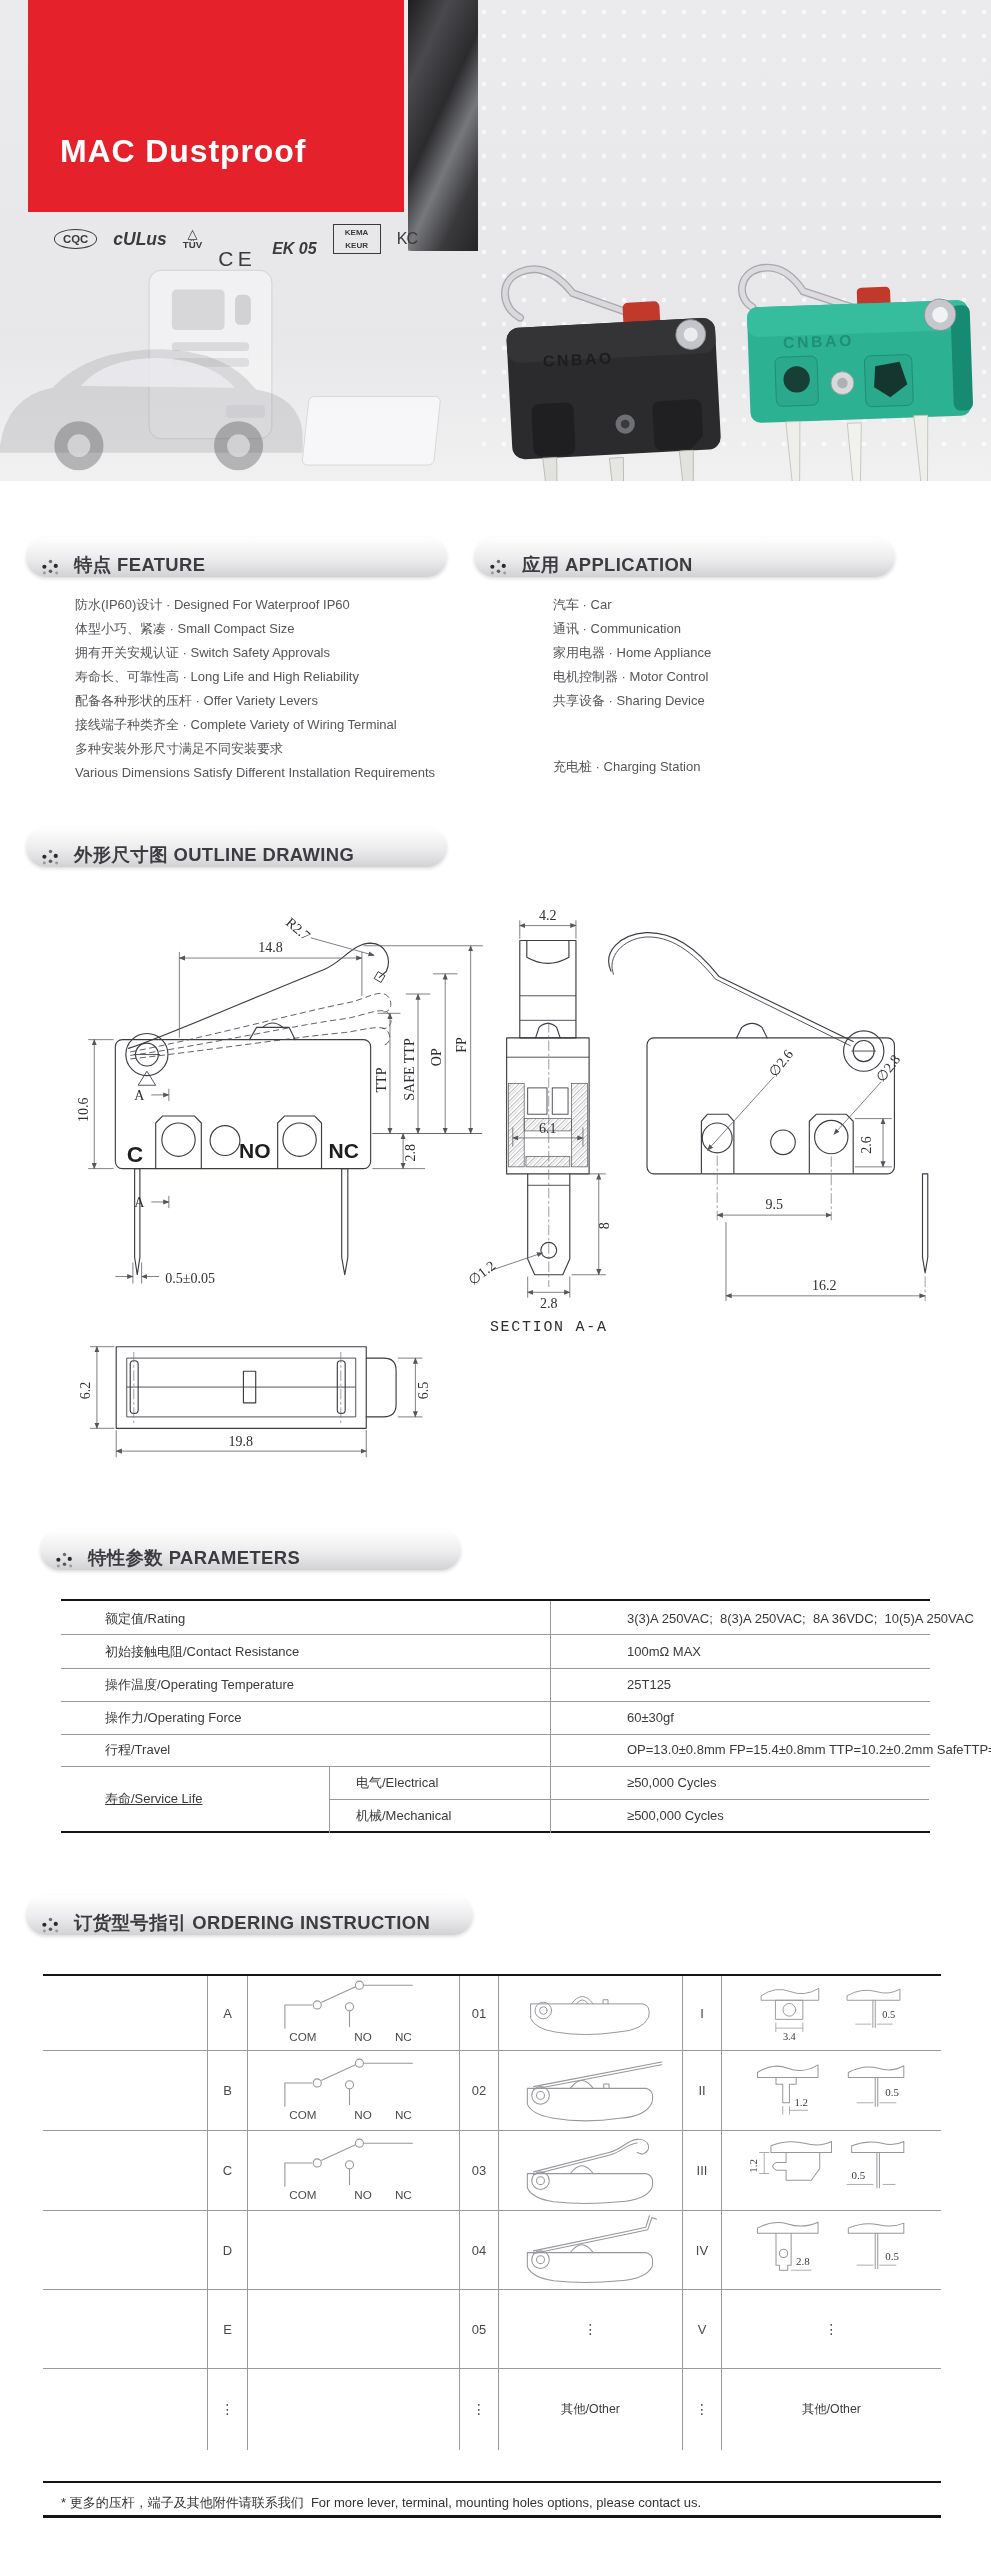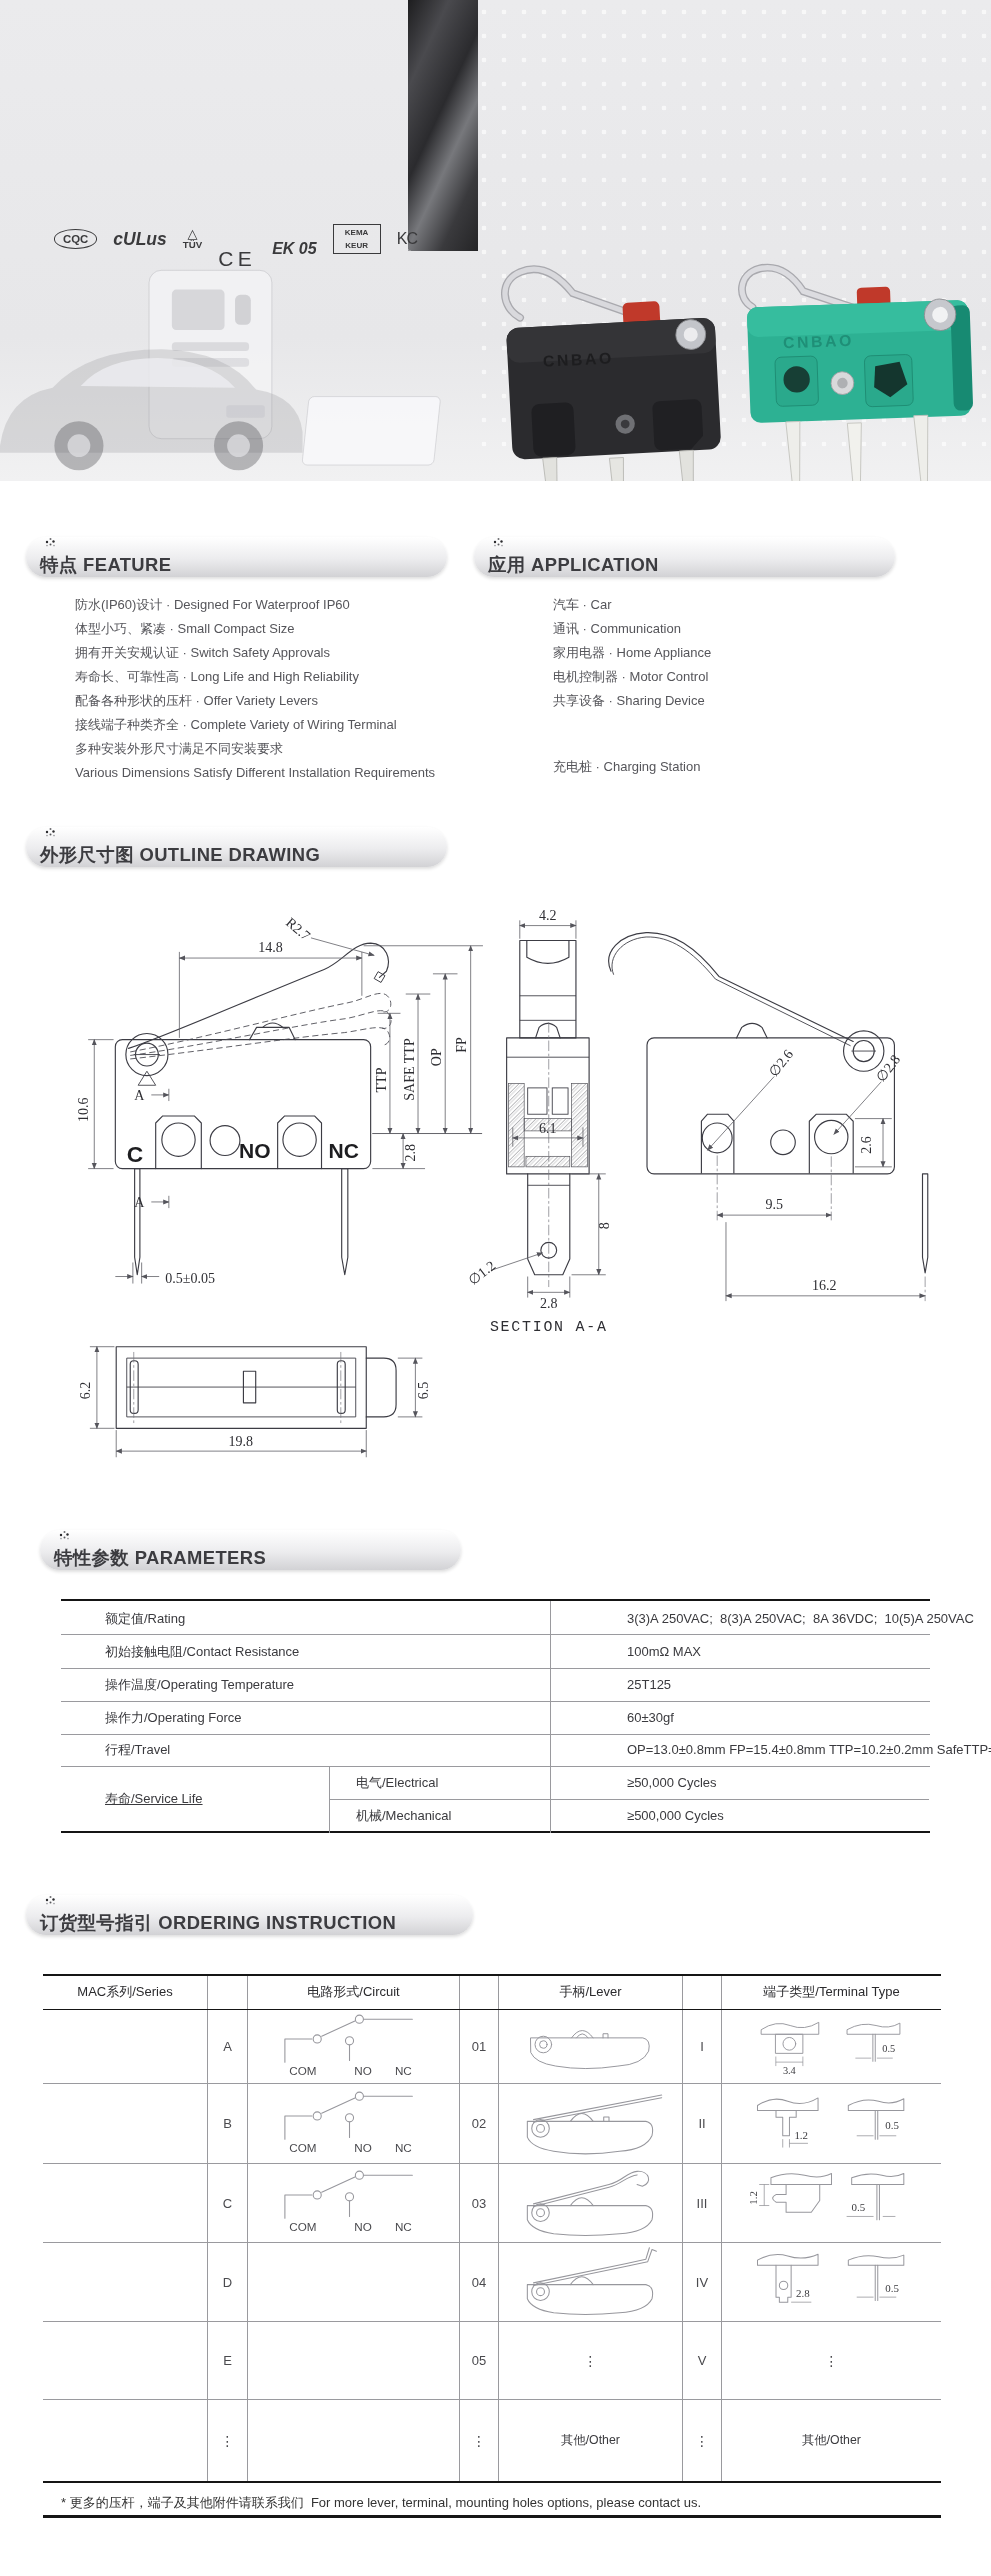--- a/index.html
+++ b/index.html
@@ -29,21 +29,21 @@
   .cert-tuv::before{content:"△";font-size:13px;line-height:12.3px;font-style:normal;}
   .cert-ce{font-size:21px;font-weight:500;letter-spacing:4.4px;margin-top:40px;}
   .cert-ek{font-size:16px;font-weight:bold;font-style:italic;margin-top:19px;}
   .cert-kema{border:1.8px solid #3a3a3c;padding:0.9px 3.5px;width:39px;font-size:8px;font-weight:bold;
     line-height:13px;text-align:center;flex-wrap:wrap;}
   .cert-kc{font-size:16px;font-weight:normal;letter-spacing:-0.9px;}
   
   .pill{position:absolute;height:40px;border-radius:20px;
     background:linear-gradient(180deg,#ffffff 0%,#ececee 55%,#d2d2d5 100%);
     box-shadow:0 1.8px 3.5px rgba(0,0,0,.14);
-    display:flex;align-items:flex-start;gap:4px;padding-left:14px;box-sizing:border-box;flex-direction:column;}
+    display:flex;align-items:flex-end;gap:13px;padding-left:14px;box-sizing:border-box;}
   .pill .pill-title{font-size:18.4px;font-weight:bold;color:#3c3c40;letter-spacing:0.4px;white-space:nowrap;}
   
   .textlist{position:absolute;font-size:13px;line-height:24px;color:#55555a;}
   .textlist div{height:24px;white-space:nowrap;}
   
   svg text.cad{font-family:"Liberation Serif","DejaVu Serif",serif;font-size:16px;fill:#2e2e33;}
   svg text.cadb{font-family:"Liberation Sans","DejaVu Sans",sans-serif;font-weight:bold;fill:#1d1d20;}
   svg text.cap{font-family:"Liberation Mono","DejaVu Sans Mono",monospace;font-size:17px;fill:#2e2e33;letter-spacing:2px;}
   .o{stroke:#3c3c44;stroke-width:1.3;fill:none;stroke-linecap:round;stroke-linejoin:round;}
   .o2{stroke:#3c3c44;stroke-width:1;fill:none;}
@@ -143,20 +143,23 @@
         <path d="M160,118 l28,-4 l8,26 l-20,14 l-18,-12 z" fill="#14362e"></path>
         <circle cx="122" cy="136" r="13" fill="#d8d9db" stroke="#9fa0a3"></circle>
         <circle cx="122" cy="136" r="6" fill="#aeb0b3"></circle>
         <polygon points="56,178 72,178 69,256 62,264" fill="#eeeeea" stroke="#c2c2bd" stroke-width="1"></polygon>
         <polygon points="126,182 142,182 138,262 131,268" fill="#f1f1ed" stroke="#c2c2bd" stroke-width="1"></polygon>
         <polygon points="202,176 218,176 215,252 208,258" fill="#eeeeea" stroke="#c2c2bd" stroke-width="1"></polygon>
       </g>
     </g>
   </svg>
 
+  <div class="red-box">
+    <div class="title">MAC Dustproof</div>
+  </div>
   <div class="photo-strip"></div>
 
   <div class="certs">
     <span class="cert cert-cqc">CQC</span>
     <span class="cert cert-ul">cULus</span>
     <span class="cert cert-tuv">TÜV</span>
     <span class="cert cert-ce">CE</span>
     <span class="cert cert-ek">EK 05</span>
     <span class="cert cert-kema">KEMA KEUR</span>
     <span class="cert cert-kc">KC</span>
@@ -450,29 +453,20 @@
     <circle cx="12" cy="15" r="2" fill="#58585c"></circle>
       <circle cx="18" cy="9" r="2.4" fill="#2b2b2e"></circle>
     <circle cx="19" cy="17" r="1.7" fill="#9a9a9e"></circle>
       <circle cx="5" cy="17" r="1.7" fill="#9a9a9e"></circle>
   </svg>
   <span class="pill-title">订货型号指引 ORDERING INSTRUCTION</span>
 </div>
 
 <div class="otable">
 
-  <div class="orow hdr" style="height:34px;">
-    <div class="oc c1">MAC系列/Series</div>
-    <div class="oc c2"></div>
-    <div class="oc c3">电路形式/Circuit</div>
-    <div class="oc c4"></div>
-    <div class="oc c5">手柄/Lever</div>
-    <div class="oc c6"></div>
-    <div class="oc c7">端子类型/Terminal Type</div>
-  </div>
 
   <div class="orow" style="height:75px;">
     <div class="oc c1"></div>
     <div class="oc c2 sm">A</div>
     <div class="oc c3">
       <svg width="158" height="70" viewBox="0 0 170 78">
         <path class="g" d="M8,56 V30 H38" stroke="#6a6a70"></path>
         <circle class="g" cx="44" cy="30" r="4.5" stroke="#6a6a70"></circle>
         <line class="g" x1="49" y1="27" x2="86" y2="10" stroke="#6a6a70"></line>
         <circle class="g" cx="91" cy="8" r="4.5" stroke="#6a6a70"></circle>

